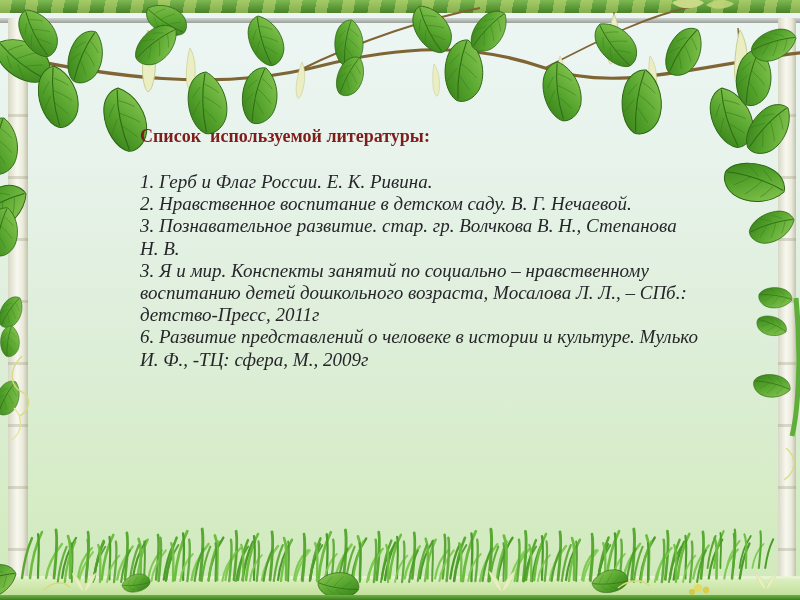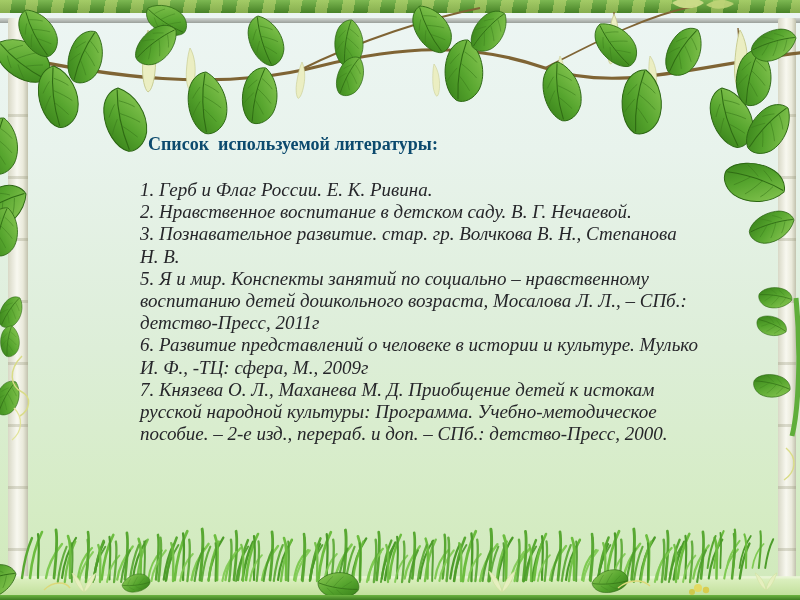--- a/index.html
+++ b/index.html
@@ -16,21 +16,21 @@
       background:repeating-linear-gradient(180deg,rgba(140,140,110,0) 0 34px,rgba(140,140,110,.28) 34px 37px,rgba(140,140,110,0) 37px 62px),
                  linear-gradient(90deg,#d8d8c6,#f8f8f0 45%,#eaeadb 75%,#c2c2ae);}
   .trunk.left{left:8px;top:18px;width:20px;height:575px;}
   .trunk.right{left:778px;top:18px;width:18px;height:562px;}
   svg.decor{position:absolute;z-index:5;overflow:visible;pointer-events:none;}
   .top-decor{left:0;top:0;}
   .left-decor{left:0;top:150px;}
   .right-decor{left:752px;top:150px;}
   .grass-decor{left:0;bottom:0;z-index:3;}
   .content{position:absolute;left:140px;top:124px;width:558px;z-index:6;}
-  .title{margin:8px;font-weight:bold;font-style:normal;font-size:18px;line-height:24px;color:#0c4a6e;white-space:pre-wrap;}
+  .title{margin:0;font-weight:bold;font-style:normal;font-size:18px;line-height:24px;color:#7f1d1d;white-space:pre-wrap;}
   .refs{margin-top:23px;font-style:italic;font-size:19px;line-height:22.2px;color:#26262a;}
   .refs p{margin:0;}
 </style>
 </head>
 <body>
 
 <div class="slide">
   <div class="bg"></div>
   <div class="frame-top"></div>
   <div class="frame-line"></div>
@@ -187,18 +187,17 @@
     </g>
     <rect x="0" y="65" width="800" height="5" fill="url(#edgeGrad)"></rect>
   </svg>
 
   <div class="content">
     <h1 class="title">Список  используемой литературы:</h1>
     <div class="refs">
       <p>1. Герб и Флаг России. Е. К. Ривина.</p>
       <p>2. Нравственное воспитание в детском саду. В. Г. Нечаевой.</p>
       <p>3. Познавательное развитие. стар. гр. Волчкова В. Н., Степанова Н. В.</p>
-      <p>5. Я и мир. Конспекты занятий по социально – нравственному воспитанию детей дошкольного возраста, Мосалова Л. Л., – СПб.: детство-Пресс, 2011г</p>
+      <p>3. Я и мир. Конспекты занятий по социально – нравственному воспитанию детей дошкольного возраста, Мосалова Л. Л., – СПб.: детство-Пресс, 2011г</p>
       <p>6. Развитие представлений о человеке в истории и культуре. Мулько И. Ф., -ТЦ: сфера, М., 2009г</p>
-      <p>7. Князева О. Л., Маханева М. Д. Приобщение детей к истокам русской народной культуры: Программа. Учебно-методическое пособие. – 2-е изд., перераб. и доп. – СПб.: детство-Пресс, 2000.</p>
     </div>
   </div>
 </div>
 
 </body></html>

